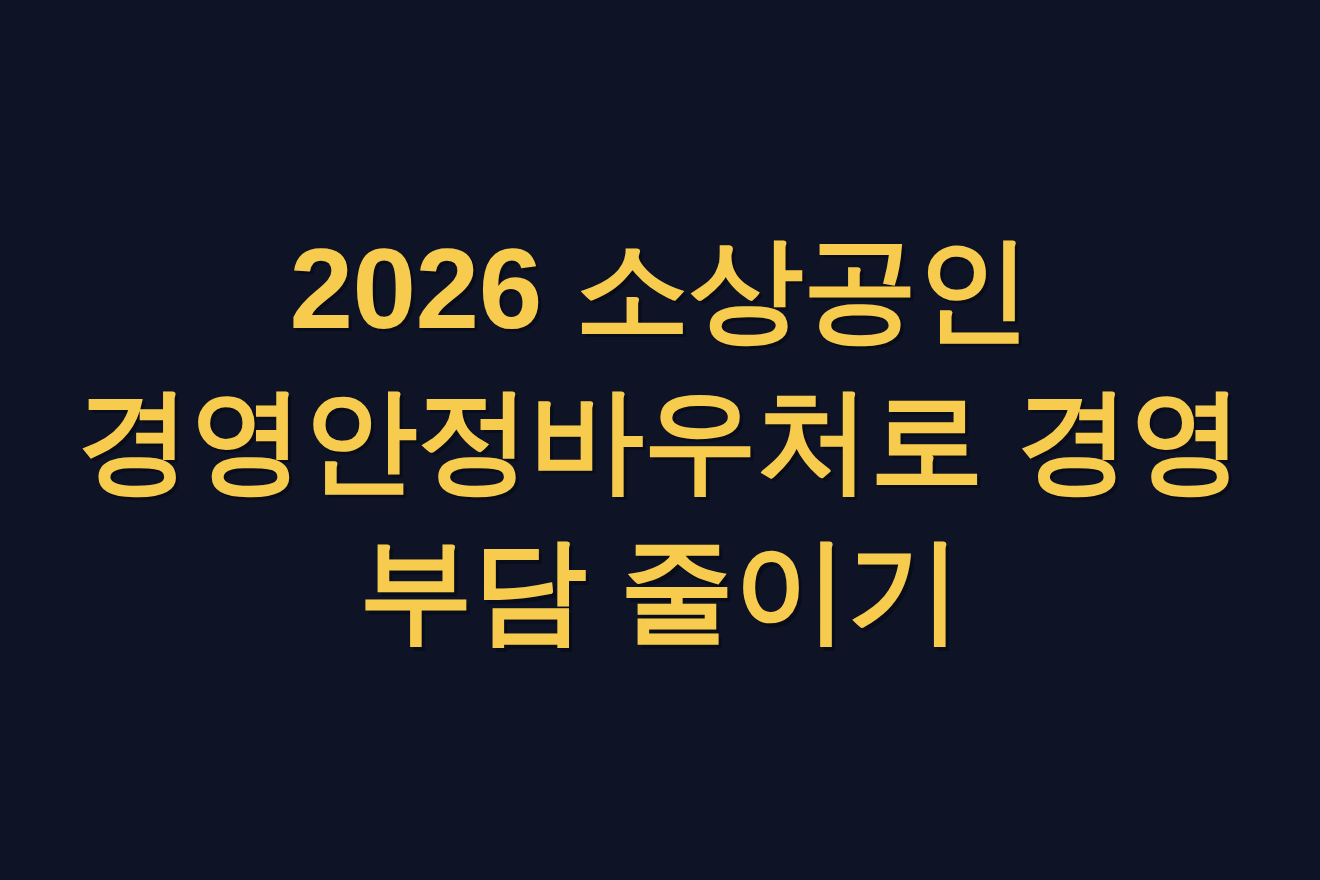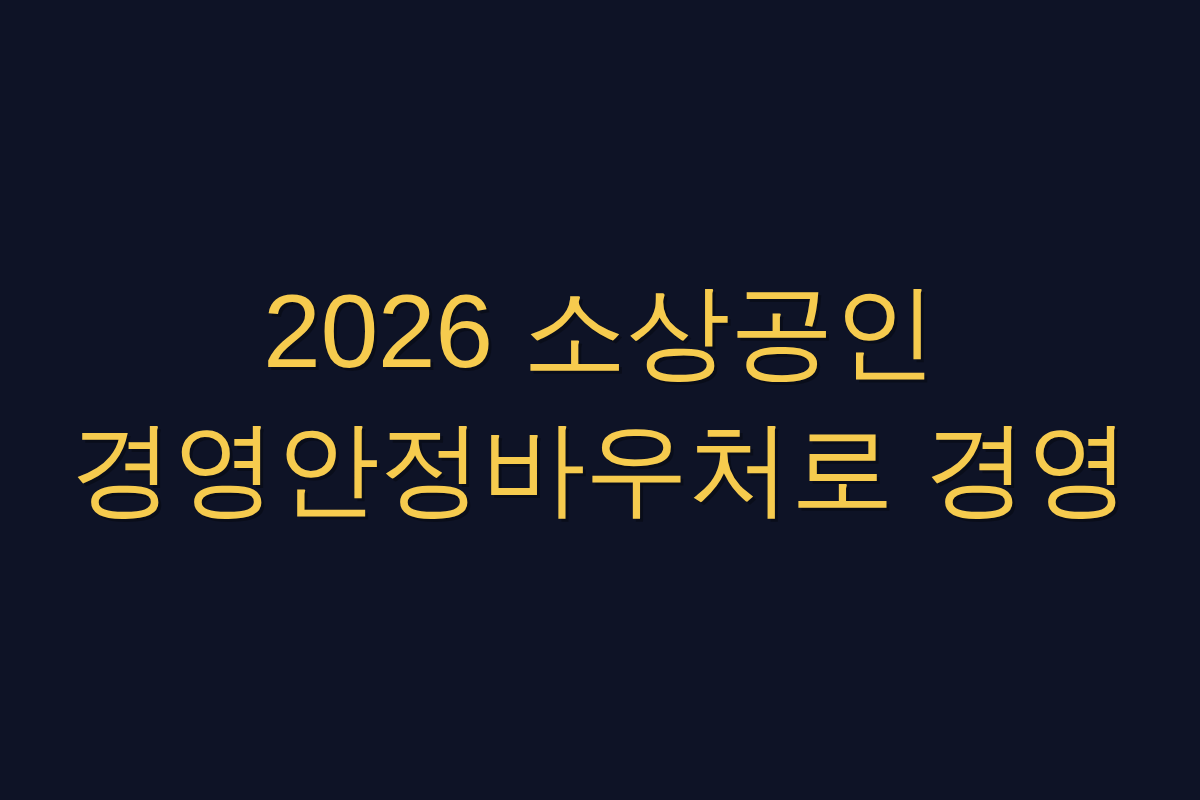--- a/index.html
+++ b/index.html
@@ -24,21 +24,21 @@
     align-items: center;
     justify-content: center;
     background: #0E1326;
   }
 
   #headline {
     width: 1160px;
     margin: 0;
     padding: 0;
     text-align: center;
-    font-weight: 400;
+    font-weight: 700;
     font-size: 104px;
     line-height: 137px;
     letter-spacing: -0.5px;
     word-spacing: 2px;
     color: #F6CB4E;
     text-shadow: 3px 3px 0 rgba(0, 0, 0, 0.30);
     -webkit-font-smoothing: antialiased;
   }
 
   #headline .hl-line {
@@ -56,16 +56,17 @@
 <body>
 
 <div id="banner" style="background: rgb(14, 19, 38);">
 
   <h1 id="headline" style="color: rgb(246, 203, 78); text-shadow: rgba(0, 0, 0, 0.3) 3px 3px 0px; text-align: center;">
 
     <span class="hl-line">2026 소상공인</span>
 
     <span class="hl-line hl-line-wide">경영안정바우처로 경영</span>
 
+    <span class="hl-line">부담 줄이기</span>
 
   </h1>
 
 </div>
 
 </body></html>

